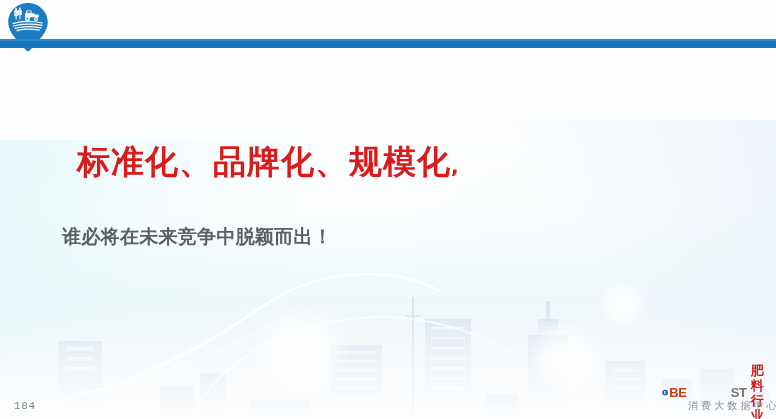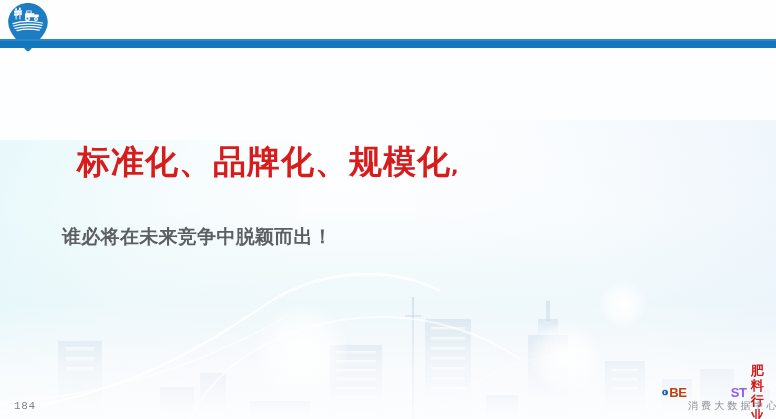--- a/index.html
+++ b/index.html
@@ -161,21 +161,21 @@
     margin-right: 1px;
   }
   .corp-best {
     font-size: 13px;
     font-weight: bold;
     letter-spacing: -0.3px;
     line-height: 15px;
     font-family: "Liberation Sans", sans-serif;
   }
   .corp-best .bl { color: #c2410c; }
-  .corp-best .rd { color: #8b5cf6; margin-left: 44px; }
+  .corp-best .rd { color: #737373; margin-left: 44px; }
   .corp-cn {
     margin-left: 4px;
     font-size: 13px;
     font-weight: bold;
     color: #cf1a1a;
     line-height: 15px;
     letter-spacing: 0px;
   }
   .corp-row2 {
     position: absolute;

